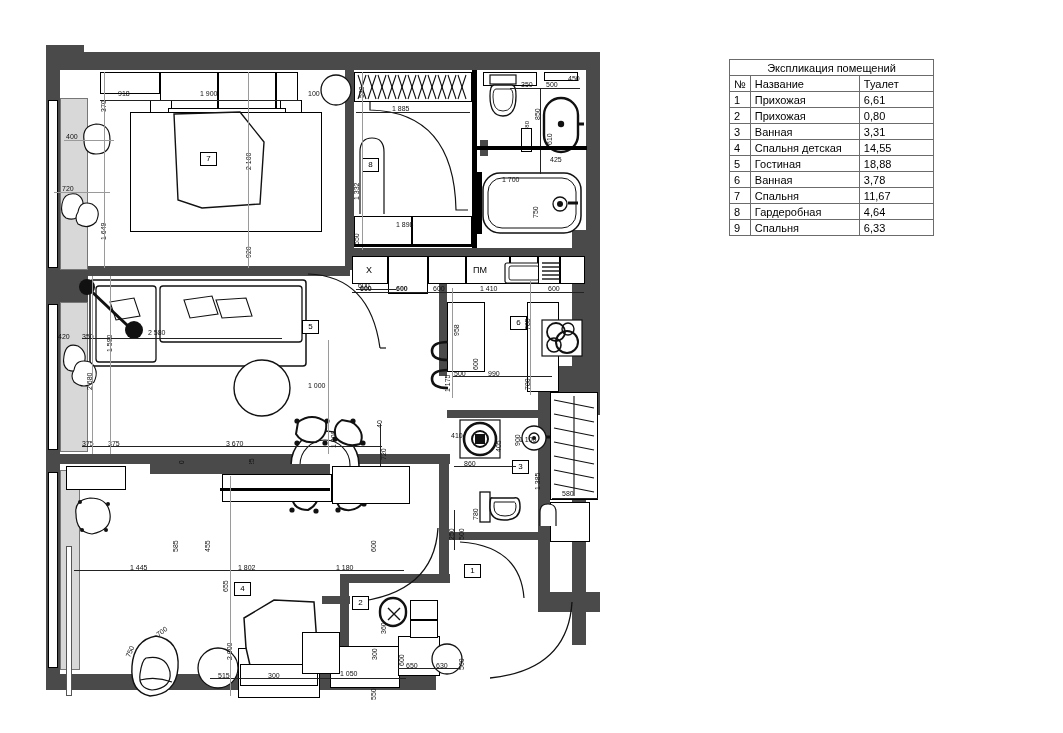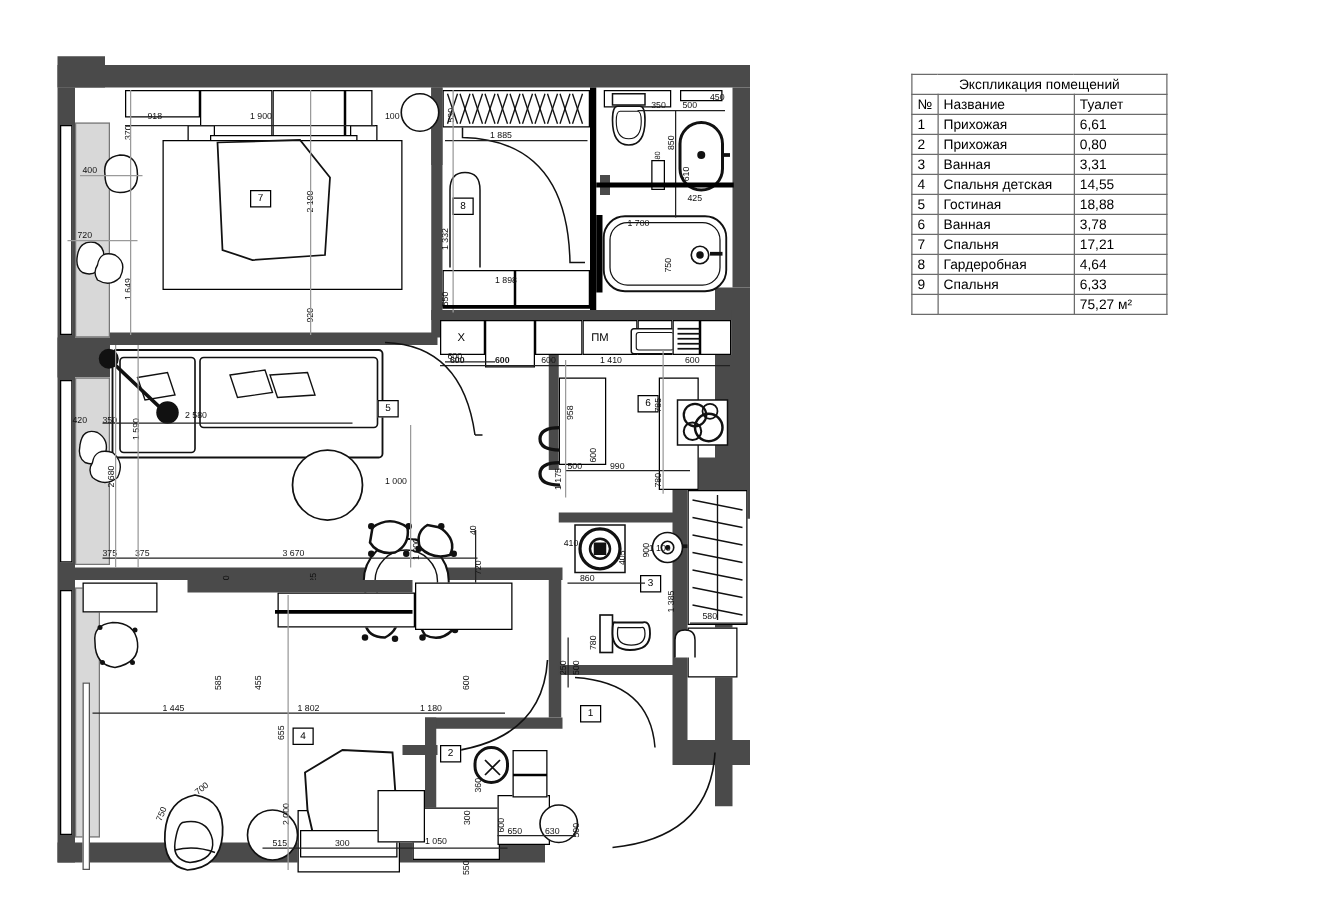--- a/index.html
+++ b/index.html
@@ -502,31 +502,26 @@
       <td class="c-ar">18,88</td>
     </tr>
     <tr>
       <td class="c-no">6</td>
       <td class="c-nm">Ванная</td>
       <td class="c-ar">3,78</td>
     </tr>
     <tr>
       <td class="c-no">7</td>
       <td class="c-nm">Спальня</td>
-      <td class="c-ar">17,21</td>
+      <td class="c-ar">11,67</td>
     </tr>
     <tr>
       <td class="c-no">8</td>
       <td class="c-nm">Гардеробная</td>
       <td class="c-ar">4,64</td>
     </tr>
     <tr>
       <td class="c-no">9</td>
       <td class="c-nm">Спальня</td>
       <td class="c-ar">6,33</td>
     </tr>
-    <tr>
-      <td class="c-no"></td>
-      <td class="c-nm"></td>
-      <td class="c-ar">75,27 м²</td>
-    </tr>
   </tbody>
 </table>
 
 </body></html>

